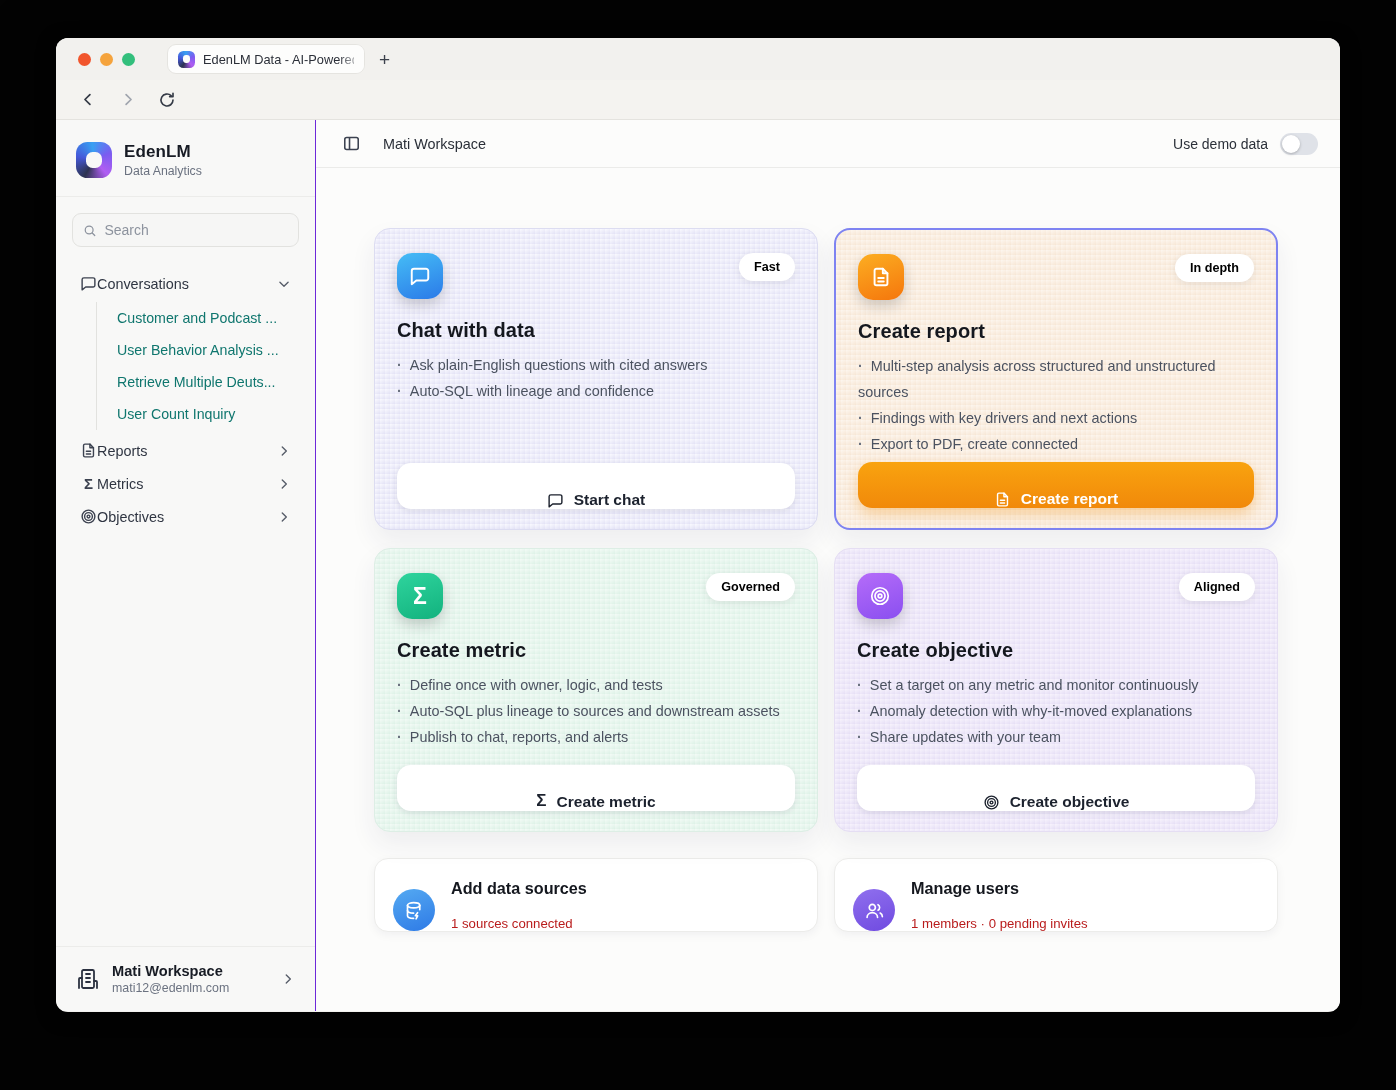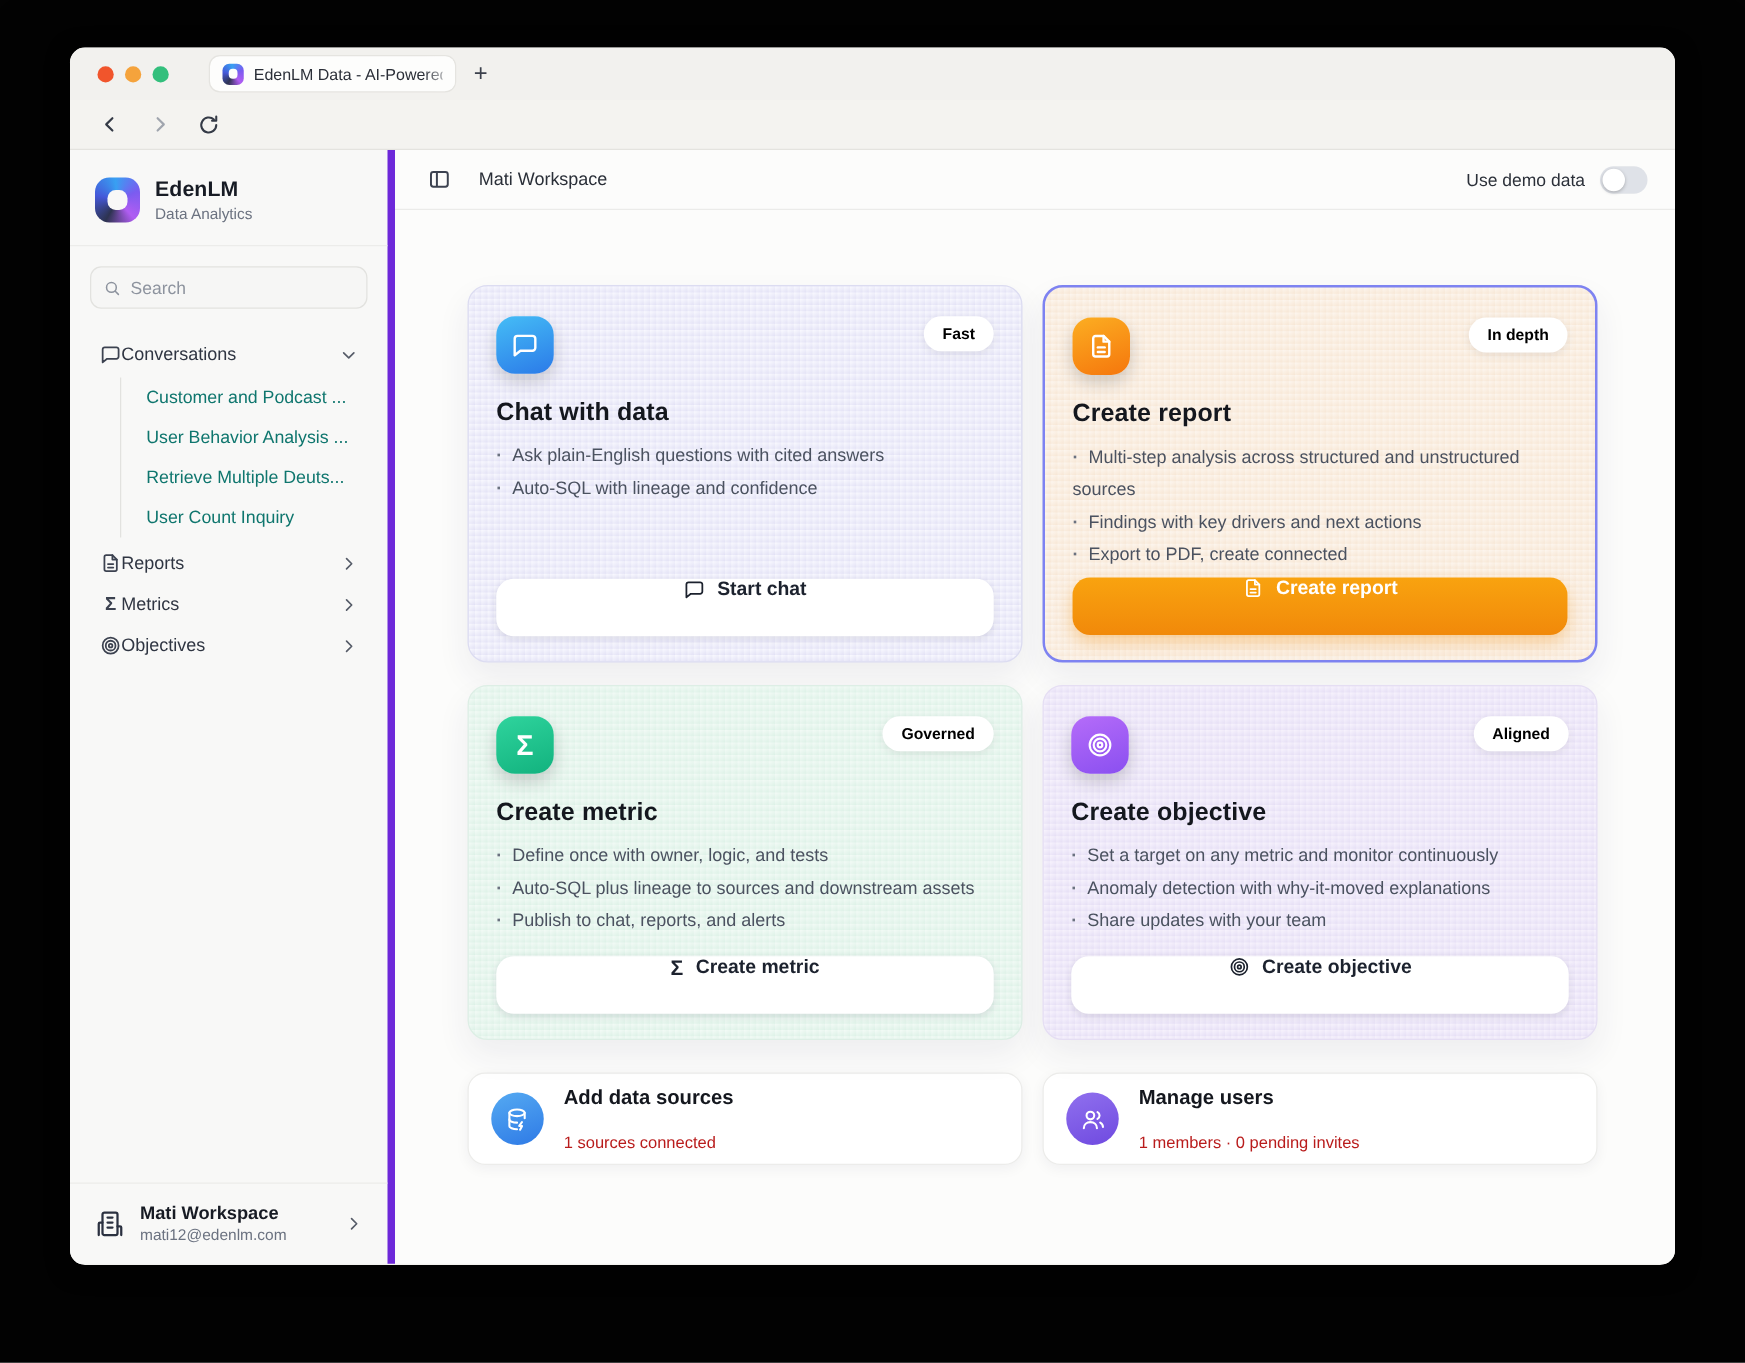--- a/index.html
+++ b/index.html
@@ -29,21 +29,21 @@
   .ring.sm { width:17px; height:17px; --hole:#fdfdfc; }
   .ring.lg { width:36px; height:36px; --hole:#f8f8f7; }
 
   
   .navbar { height:40px; background:#f4f3f0; border-bottom:1px solid #e4e3df;
     display:flex; align-items:center; gap:22px; padding:0 24px; }
   .navbtn { display:flex; align-items:center; }
 
   
   .app { display:flex; height:891px; }
-  .sidebar { width:260px; background:#f8f8f7; border-right:6px solid #6d28d9; display:flex; flex-direction:column; }
+  .sidebar { width:260px; background:#f8f8f7; border-right:1px solid #6d28d9; display:flex; flex-direction:column; }
   .main { flex:1; background:#fcfcfb; display:flex; flex-direction:column; }
 
   
   .brand { display:flex; align-items:center; gap:12px; padding:22px 20px 18px 20px; }
   .brand-name { font-size:17px; font-weight:700; color:#171b24; letter-spacing:.1px; }
   .brand-sub { font-size:12.3px; color:#6b7280; margin-top:2px; }
   .sep { border-top:1px solid #ececea; }
 
   
   .search { margin:16px 16px 6px 16px; height:34px; border:1px solid #e2e2df; border-radius:9px;
@@ -100,30 +100,30 @@
 
   .badge { margin-left:auto; background:#fff; border-radius:999px; padding:7px 15px; font-size:12.6px;
     font-weight:600; color:#000000; box-shadow:0 2px 8px rgba(0,0,0,.08); }
 
   .card-title { margin-top:20px; font-size:20px; font-weight:700; color:#14171e; letter-spacing:.1px; }
   .bullets { margin-top:10px; }
   .bullet { font-size:14.4px; color:#4b5260; line-height:26px; }
   .bullet::before { content:"·  "; color:#6b7280; font-weight:700; white-space:pre; }
 
   .card-btn { margin-top:auto; height:46px; border-radius:14px; border:0; width:100%;
-    display:flex; align-items:flex-start; justify-content:center; gap:10px;
+    display:flex; align-items:flex-end; justify-content:center; gap:10px;
     font-family:"Liberation Sans", sans-serif; font-size:15.5px; font-weight:600; color:#1c222e;
     background:#fff; box-shadow:0 2px 6px rgba(20,20,50,.10); cursor:pointer; }
   .card-btn .sigma { font-size:17px; font-weight:700; color:#1c222e; }
   .card-btn.primary { background:linear-gradient(180deg,#f9a30f,#f1890a); color:#fff;
     box-shadow:0 6px 14px rgba(240,140,10,.35); }
 
   .quick { display:grid; grid-template-columns:444px 444px; gap:16px; margin-top:26px; }
   .quick-card { background:#fff; border:1px solid #ececea; border-radius:14px; height:74px;
-    display:flex; align-items:center; gap:16px; padding:0 18px; box-shadow:0 3px 10px rgba(20,20,50,.05); }
+    display:flex; align-items:flex-end; gap:16px; padding:0 18px; box-shadow:0 3px 10px rgba(20,20,50,.05); }
   .q-icon { width:42px; height:42px; border-radius:50%; display:flex; align-items:center; justify-content:center; }
   .q-icon.blue   { background:linear-gradient(160deg,#55aaf2,#2e7ae6); }
   .q-icon.purple { background:linear-gradient(160deg,#9070ee,#6f4ae0); }
   .q-title { font-size:16.2px; font-weight:700; color:#14171e; }
   .q-sub { font-size:13.2px; color:#b91c1c; margin-top:18px; }
 
   svg { display:block; }
 </style>
 </head>
 <body>

